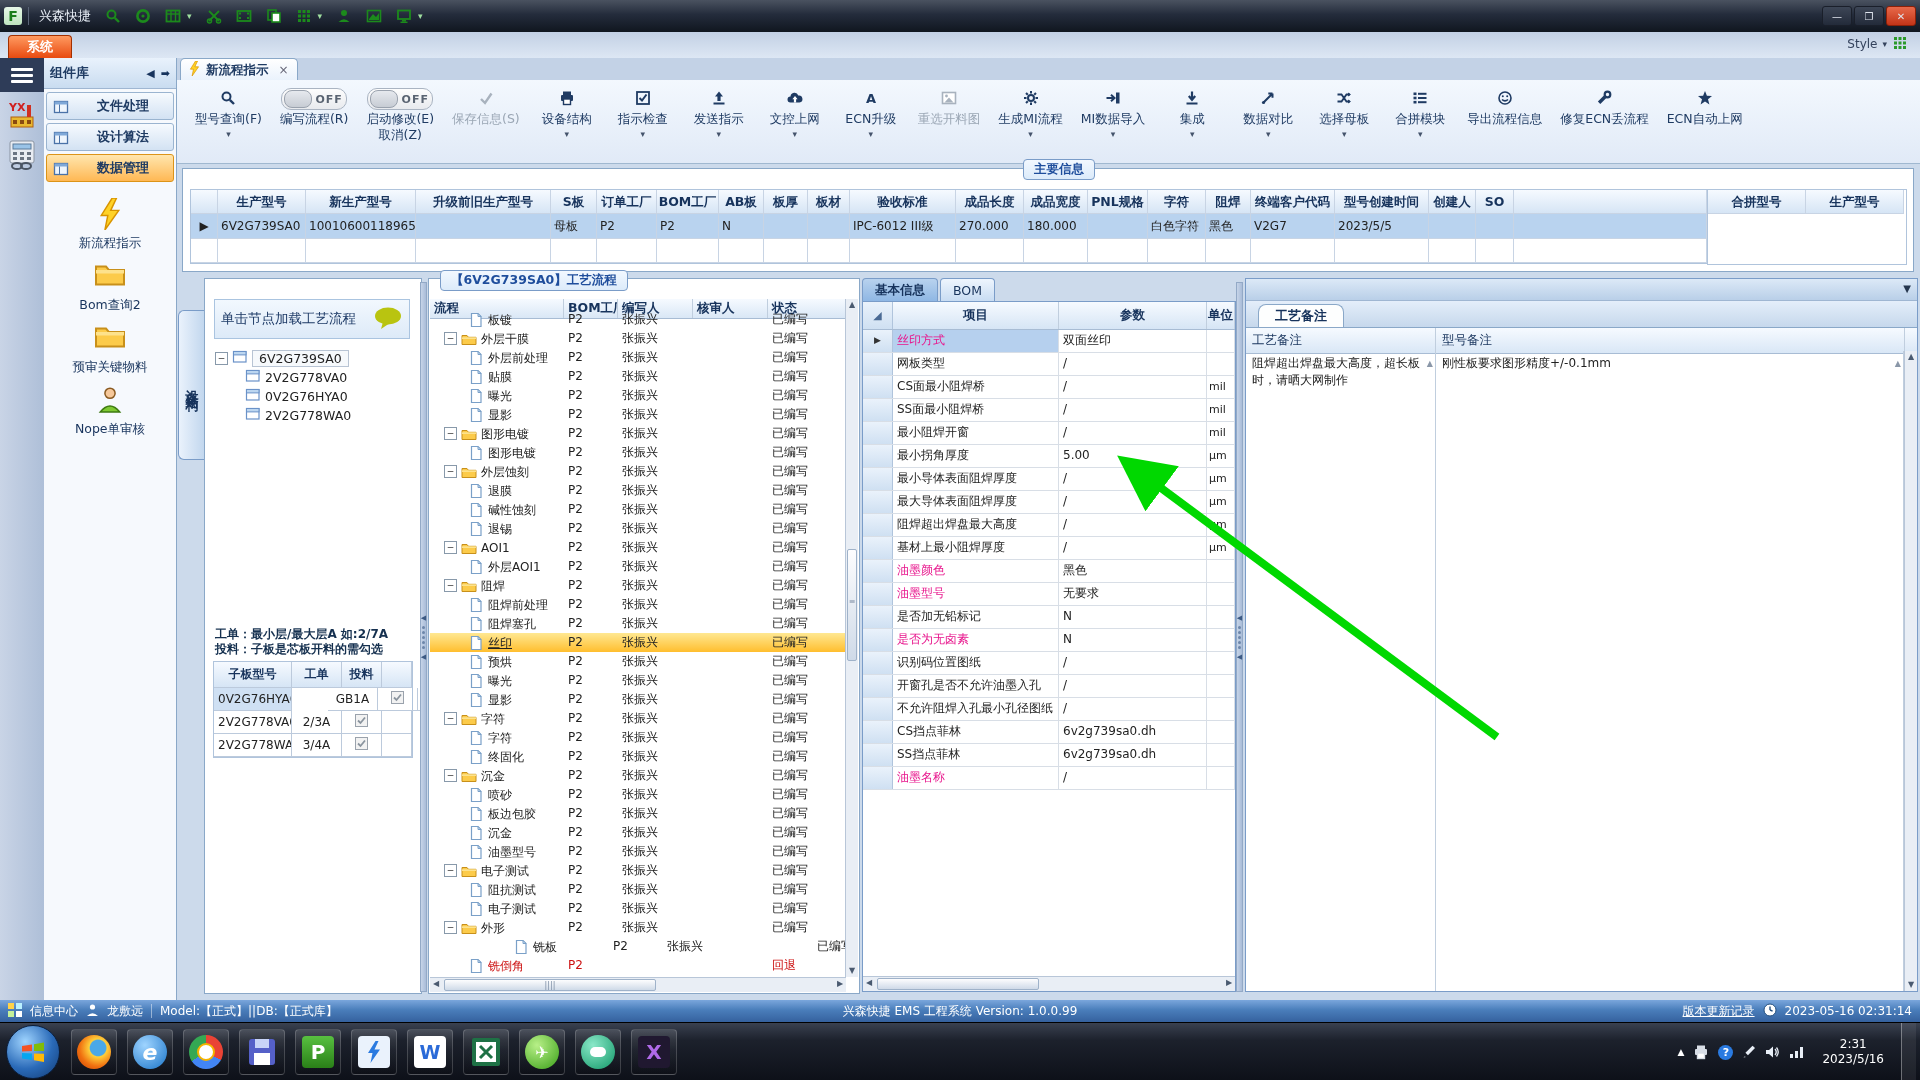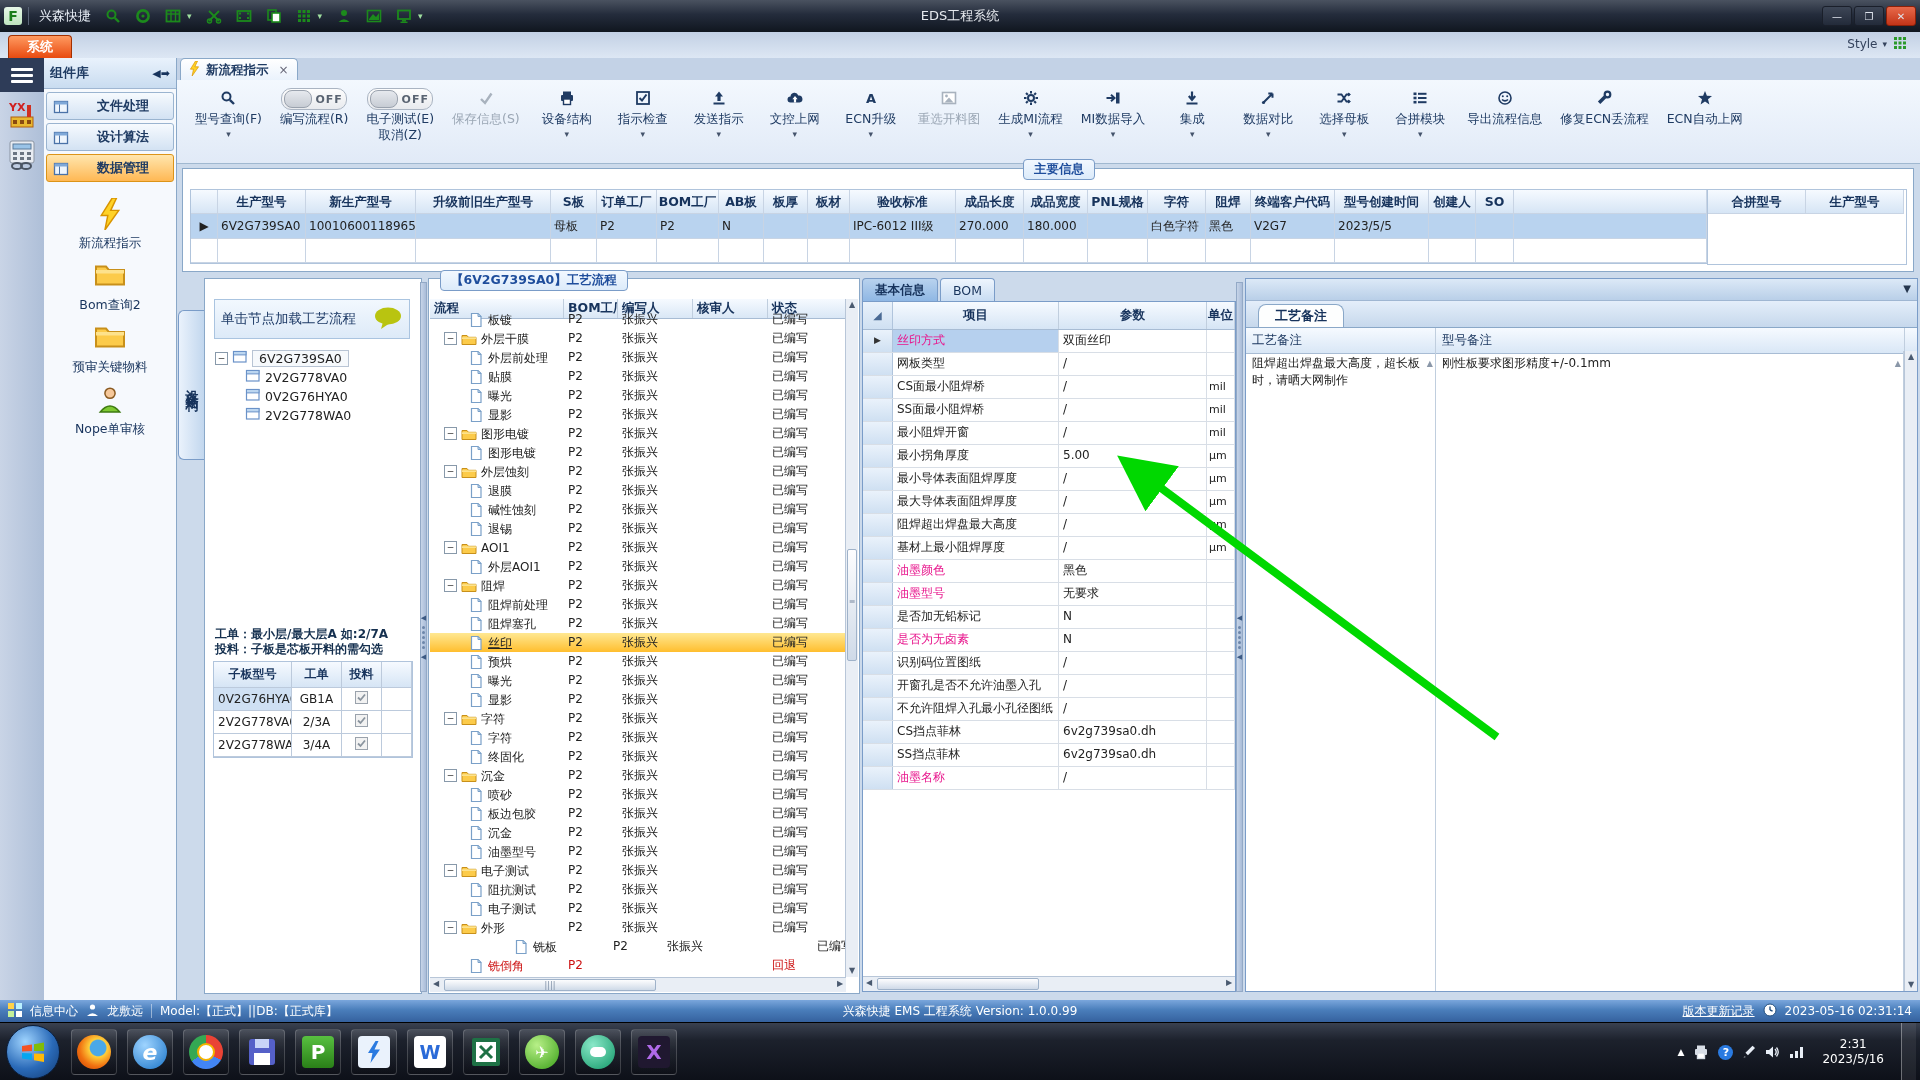--- a/index.html
+++ b/index.html
@@ -55,21 +55,21 @@
   .offtxt{flex:1;text-align:center;color:#5a6472;font-weight:bold;font-size:11px;letter-spacing:1px;}
 
   
   .navrail{left:0;top:58px;width:44px;height:942px;background:linear-gradient(90deg,#c9d4e6,#aebfd8);border-right:1px solid #93a9c6;}
   .hamb{position:absolute;left:0;top:0;width:44px;height:34px;background:#2e3c58;display:flex;align-items:center;justify-content:center;}
   .hamb div{width:22px;}
   .hamb span{display:block;height:3px;background:#fff;margin:3px 0;border-radius:1px;}
   .railbtn{position:absolute;left:5px;width:34px;height:34px;display:flex;align-items:center;justify-content:center;}
   .navpanel{left:44px;top:58px;width:132px;height:942px;background:#f6f9fd;border-right:1px solid #8aa8c8;}
   .navhead{height:30px;background:linear-gradient(#e9f2fc,#c9dcf0);border-bottom:1px solid #9fb6d2;color:#1f3b63;
-    font-weight:bold;font-size:13px;display:flex;align-items:center;padding:0 6px;}
+    font-weight:bold;font-size:13px;display:flex;align-items:center;padding:0 6px;gap:6px;}
   .navhead .sp{flex:1;}
   .navarrow{color:#17335c;font-size:11px;}
   .accitem{height:26px;margin:3px 2px 0 2px;border:1px solid #9ab4d0;border-radius:3px;
     background:linear-gradient(#f6fafe,#d3e2f3);display:flex;align-items:center;gap:6px;padding:0 6px;
     color:#1f3b63;font-weight:bold;font-size:13px;}
   .accitem.sel{background:linear-gradient(#ffe6ae,#ffb854);border-color:#dc9418;}
   .accitem .aic{width:20px;height:14px;flex:none;}
   .accitem .alab{flex:1;text-align:center;}
   .navtools{padding-top:14px;display:flex;flex-direction:column;align-items:center;gap:6px;}
   .tool{display:flex;flex-direction:column;align-items:center;gap:3px;color:#17335c;font-size:12.5px;}
@@ -279,21 +279,20 @@
         </span>
         <span class="qicon">
           <svg width="16" height="16" viewBox="0 0 16 16">
             <rect x="2" y="2.5" width="12" height="8.5" fill="none" stroke="#1c8a1c" stroke-width="1.8"></rect>
             <rect x="6" y="12" width="4" height="1.6" fill="#1c8a1c"></rect>
             <rect x="4.5" y="13.6" width="7" height="1.4" fill="#1c8a1c"></rect>
           </svg>
         </span>
         <span class="qcaret">▾</span>
       </div>
-    <div class="wintitle">EDS工程系统</div>
     <div class="winctrls">
       <div class="wbtn">—</div>
       <div class="wbtn">❐</div>
       <div class="wbtn close">✕</div>
     </div>
   </div>
 
   <div class="abs band2">
     <div class="systab">系统</div>
     <div class="stylebox">
@@ -342,21 +341,21 @@
           <span class="offtxt">OFF</span>
         </div>
         <div class="rlabel">编写流程(R)</div>
         <div class="rcaret"></div>
       </div>
       <div class="rbtn">
         <div class="switch">
           <span class="knob"></span>
           <span class="offtxt">OFF</span>
         </div>
-        <div class="rlabel">电子测试(E)</div>
+        <div class="rlabel">启动修改(E)</div>
         <div class="rsub">取消(Z)</div>
       </div>
       <div class="rbtn dis">
         <div class="ric">
           <svg width="16" height="16" viewBox="0 0 16 16">
             <path d="M3 9 L7 13 L13.5 3.5" fill="none" stroke="#a8b2be" stroke-width="2.4"></path>
           </svg>
         </div>
         <div class="rlabel">保存信息(S)</div>
         <div class="rcaret"></div>
@@ -769,21 +768,21 @@
     <div class="subtbl">
       <div class="srow shead" id="sub-head">
           <div class="scell" style="width: 78px;">子板型号</div>
           <div class="scell" style="width: 50px;">工单</div>
           <div class="scell" style="width: 40px;">投料</div>
           <div class="scell" style="flex: 1 1 0%;"></div>
         </div>
       <div id="sub-body">
           <div class="srow sbody">
             <div class="scell cellhl" style="width: 78px;">0V2G76HYA0</div>
-            <div class="scell" style="width: 50px; justify-content: center;">GB1A</div>
+            <div class="scell" style="width: 50px; justify-content: center; margin-left: 36px;">GB1A</div>
             <div class="scell" style="width: 40px; justify-content: center;">
               <span><svg width="13" height="13" viewBox="0 0 13 13">
                   <rect x="0.5" y="0.5" width="12" height="12" fill="#f2f2f2" stroke="#9aa2ac"></rect>
                   <path d="M3 6.5 L5.5 9 L10 3.5" fill="none" stroke="#8a949e" stroke-width="1.8"></path>
                 </svg></span>
             </div>
             <div class="scell" style="flex: 1 1 0%;"></div>
           </div>
           <div class="srow sbody">
             <div class="scell" style="width: 78px;">2V2G778VA0</div>

